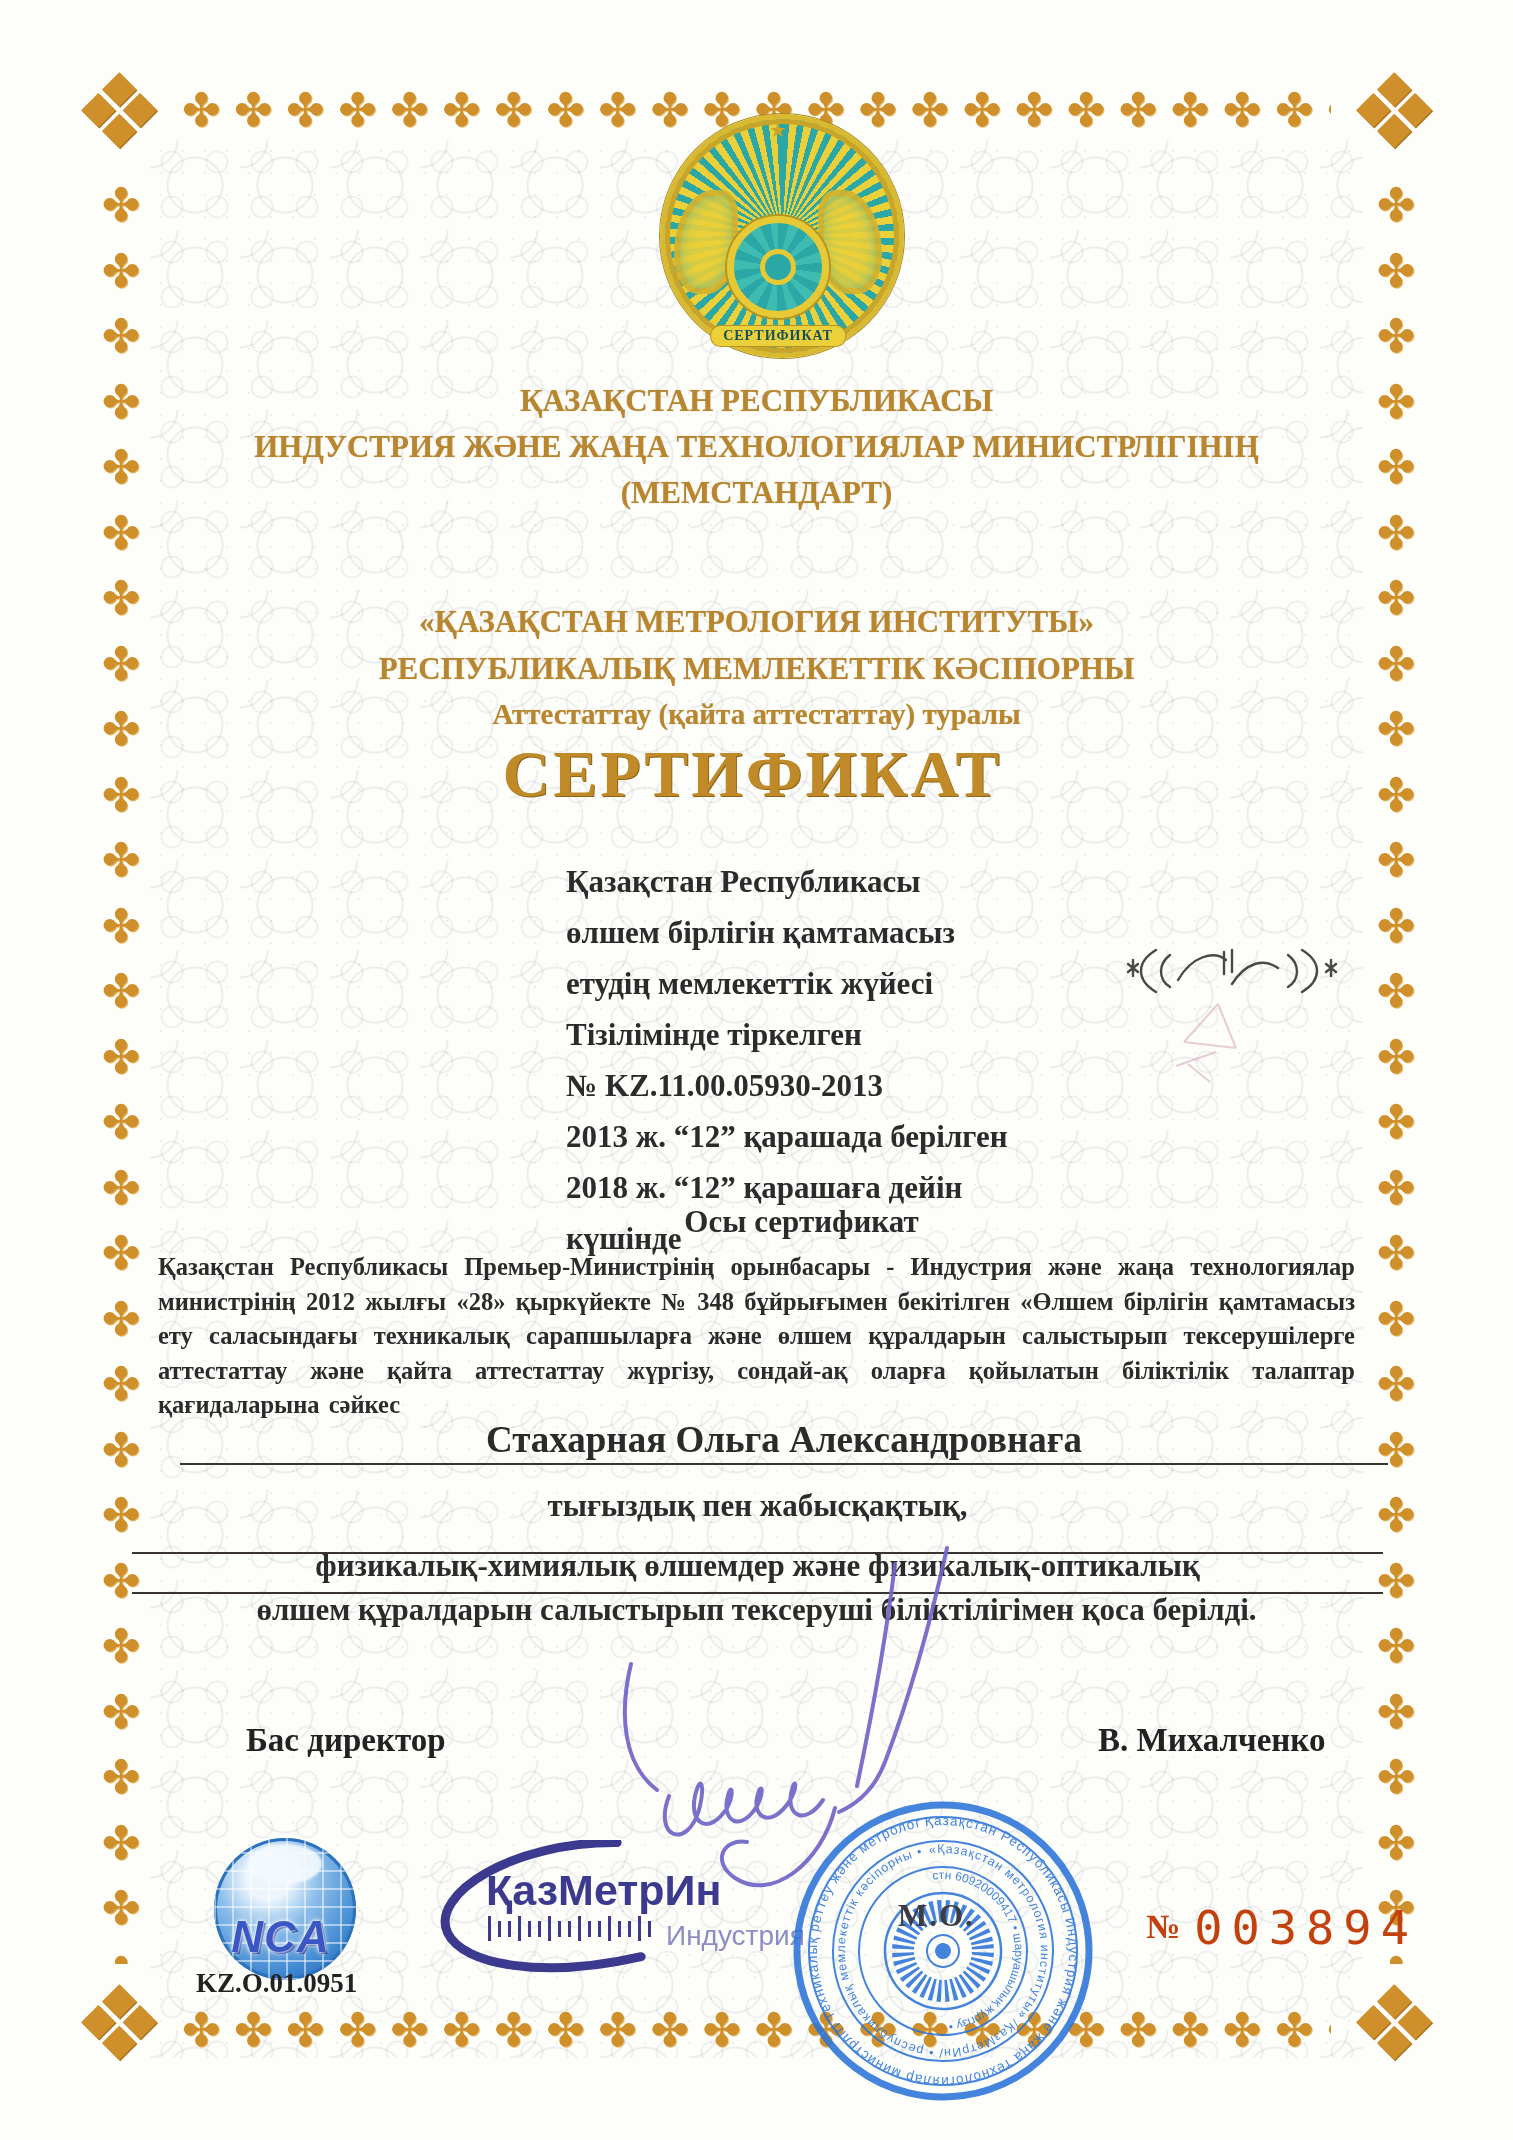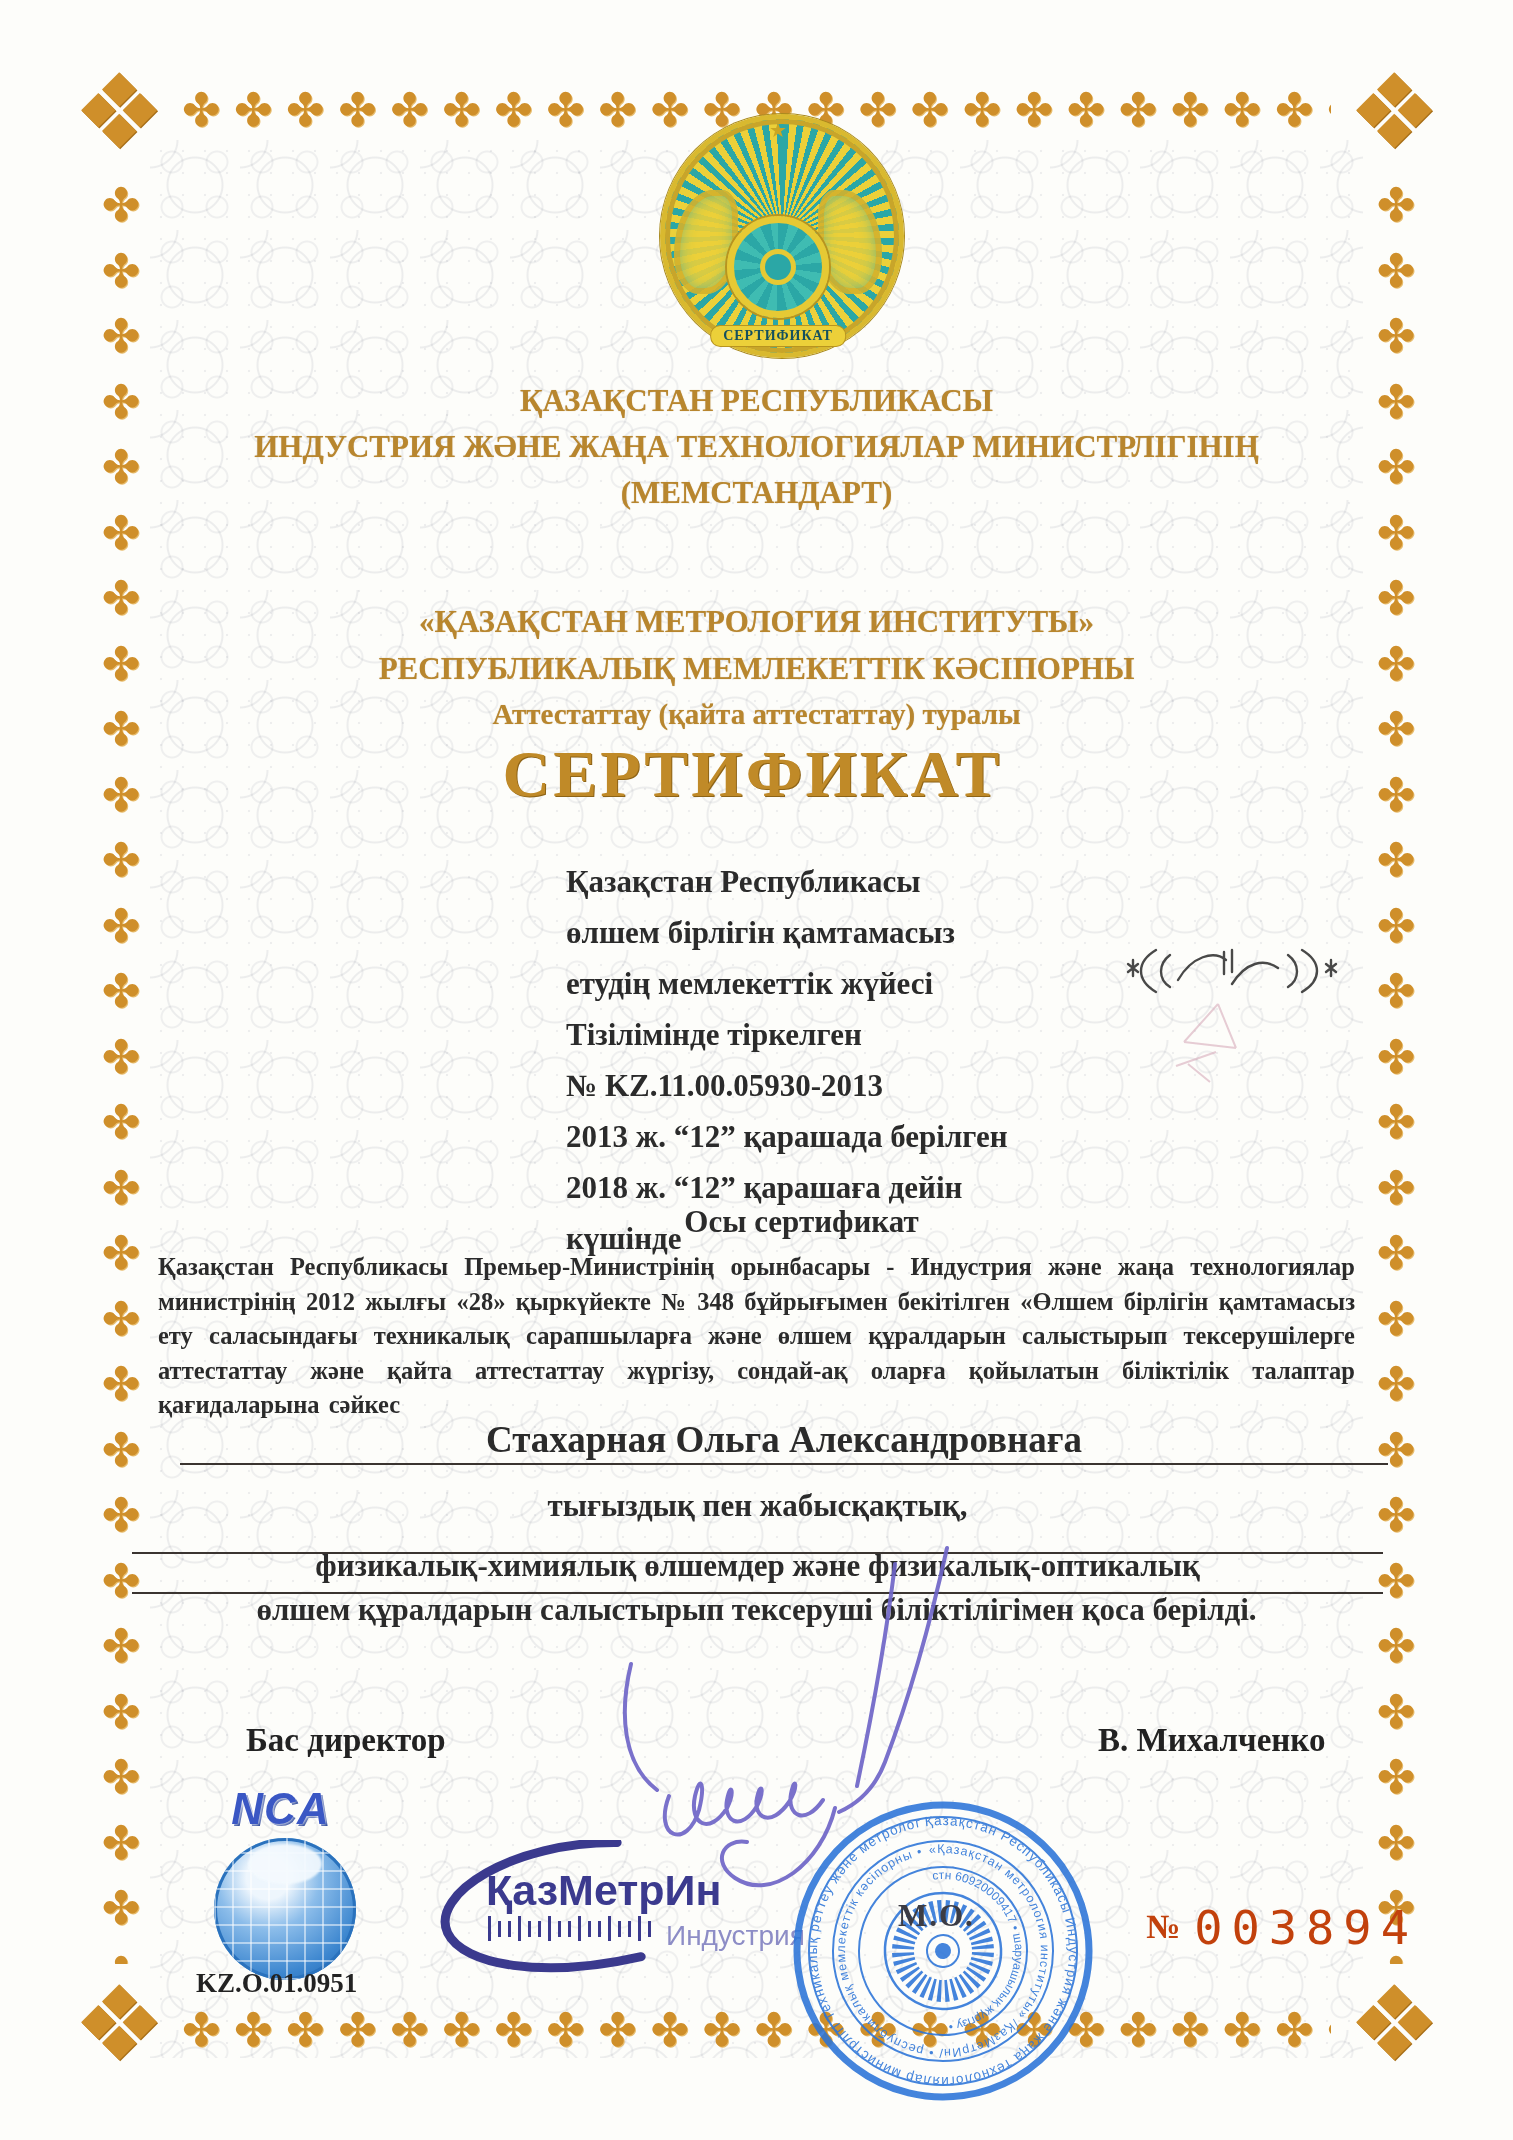--- a/index.html
+++ b/index.html
@@ -54,21 +54,21 @@
   
   .nca{position:absolute;left:214px;top:1838px;width:142px;height:142px;border-radius:50%;z-index:3;
     background:radial-gradient(circle at 38% 28%, #eef6fd 0 16%, #8cbdea 38%, #3c86cf 72%, #1f5fa6 100%);
     box-shadow:inset 0 0 0 3px #2a72bd;overflow:hidden;}
   .nca::before{content:"";position:absolute;inset:0;border-radius:50%;
     background:
      repeating-linear-gradient(0deg, rgba(255,255,255,.5) 0 2px, transparent 2px 18px),
      repeating-linear-gradient(90deg, rgba(255,255,255,.5) 0 2px, transparent 2px 18px);}
   .nca::after{content:"";position:absolute;left:34px;top:6px;width:74px;height:40px;border-radius:50%;
     background:#f4fafe;opacity:.9;filter:blur(1px);}
-  .nca-text{position:absolute;left:216px;top:1784px;width:129px;text-align:center;z-index:4;
+  .nca-text{position:absolute;left:216px;top:1912px;width:129px;text-align:center;z-index:4;
     font-family:"Liberation Sans",sans-serif;font-style:italic;font-weight:bold;font-size:44px;
     color:#3a57c4;text-shadow:0 0 3px #fff,0 0 6px #fff,2px 2px 0 #16348f;letter-spacing:1px;}
   .nca-code{position:absolute;left:196px;top:1968px;font-size:27px;font-weight:bold;color:#222;z-index:3;}
   .kmi{position:absolute;left:428px;top:1840px;width:320px;height:140px;z-index:3;}
   .kmi-name{position:absolute;left:58px;top:26px;font-family:"Liberation Sans",sans-serif;
     font-weight:bold;font-size:43px;color:#3b3a8e;letter-spacing:0px;}
   .kmi-ruler{position:absolute;left:60px;top:76px;width:170px;height:25px;
     background:
       repeating-linear-gradient(90deg,#3b3a8e 0 3px,transparent 3px 30px),
       repeating-linear-gradient(90deg,#3b3a8e 0 3px,transparent 3px 10px);

